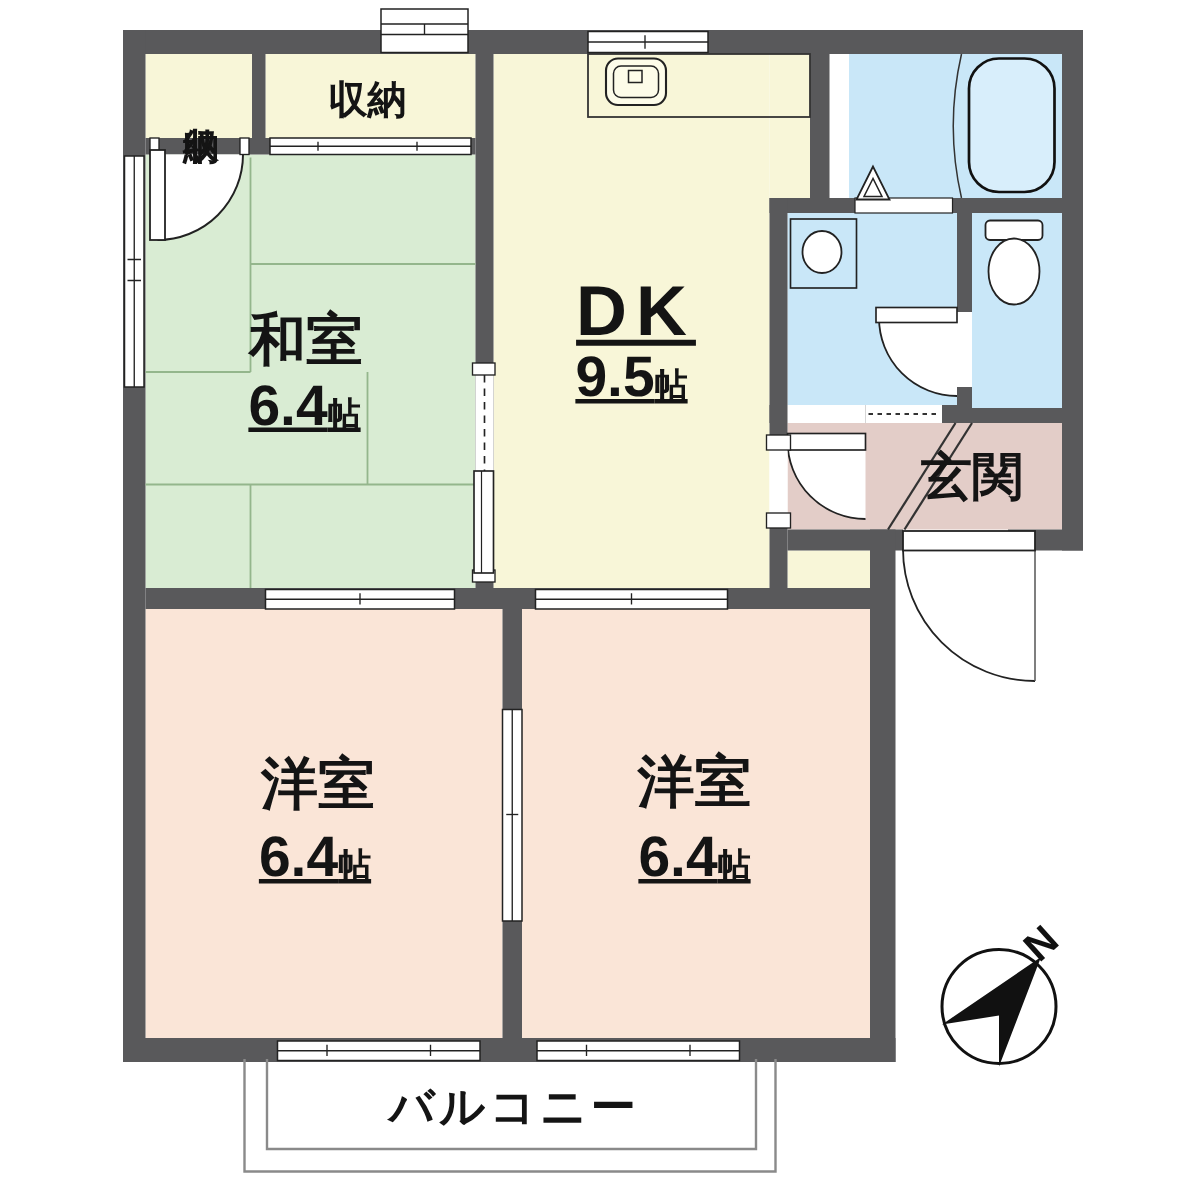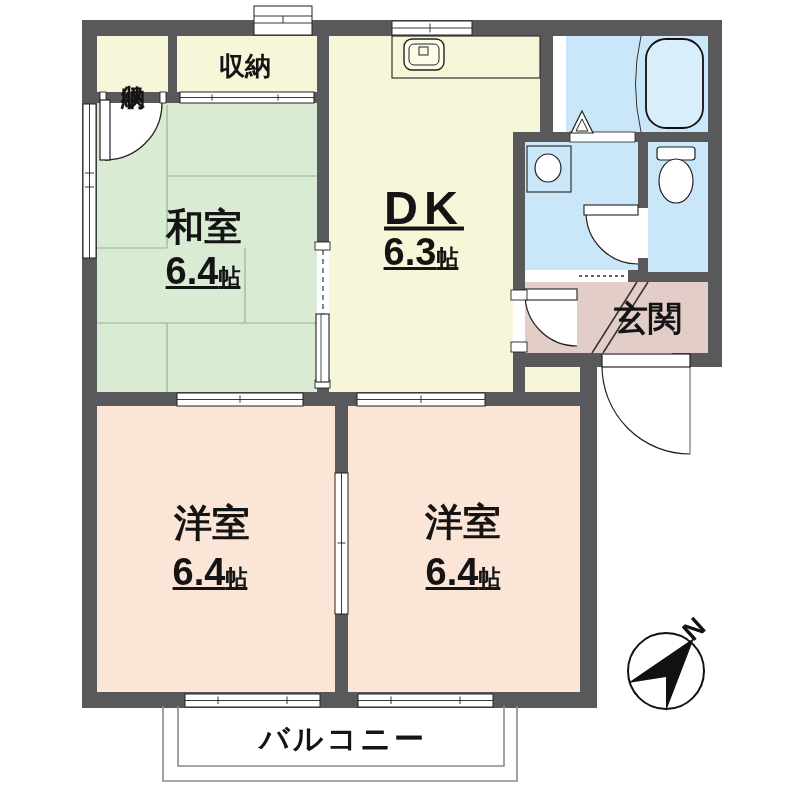--- a/index.html
+++ b/index.html
@@ -222,21 +222,21 @@
   <div class="rlabel name-closet-v" style="left:133px;top:67px;">収納</div>
   <div class="rlabel name-closet" style="left:245px;top:66px;">収納</div>
 
   <div class="rlabel name" style="left:204px;top:227px;">和室</div>
   <div class="rlabel size" style="left:203px;top:271px;">
     <span>6.4</span><span class="unit">帖</span>
   </div>
 
   <div class="rlabel name-dk" style="left:424px;top:207px;">DK</div>
   <div class="rlabel size" style="left:421px;top:252px;">
-    <span>6.3</span><span class="unit">帖</span>
+    <span>9.5</span><span class="unit">帖</span>
   </div>
 
   <div class="rlabel name" style="left:212px;top:523px;">洋室</div>
   <div class="rlabel size" style="left:210px;top:572px;">
     <span>6.4</span><span class="unit">帖</span>
   </div>
 
   <div class="rlabel name" style="left:463px;top:522px;">洋室</div>
   <div class="rlabel size" style="left:463px;top:572px;">
     <span>6.4</span><span class="unit">帖</span>

